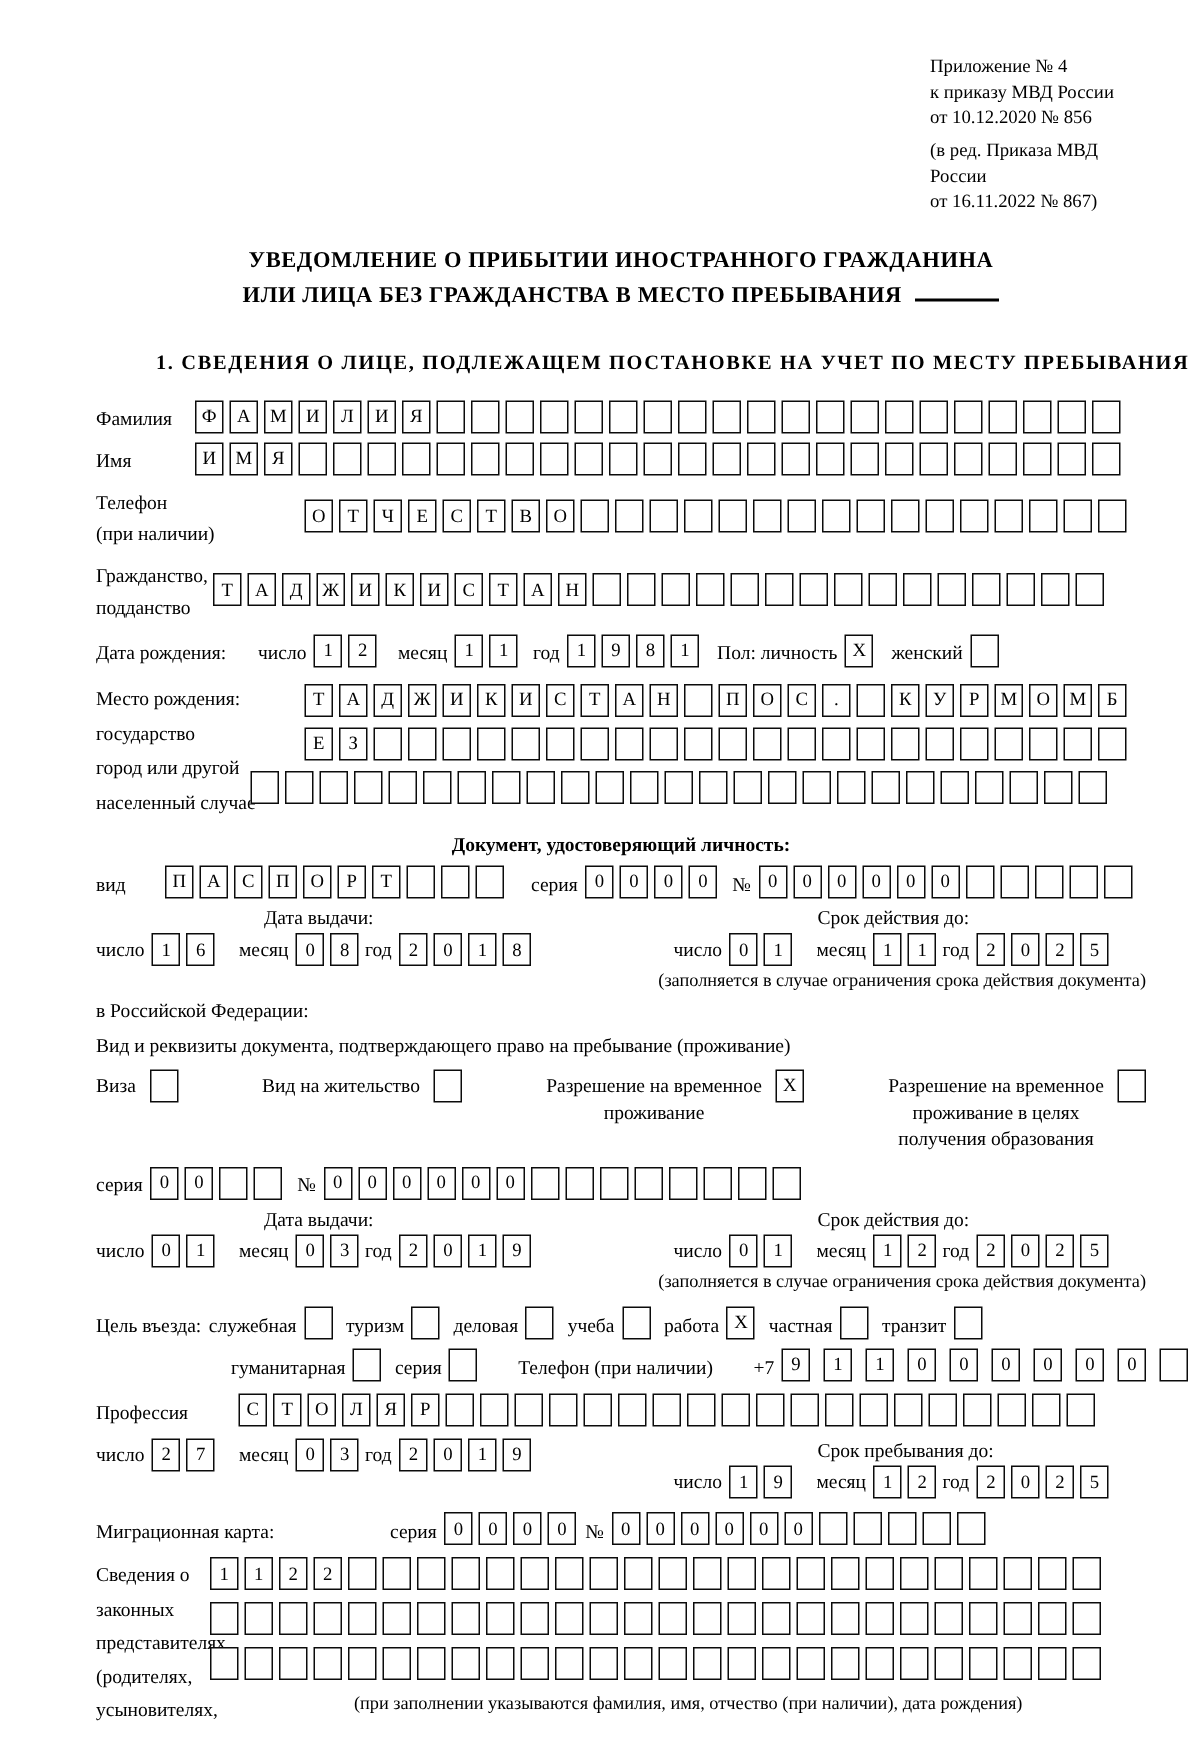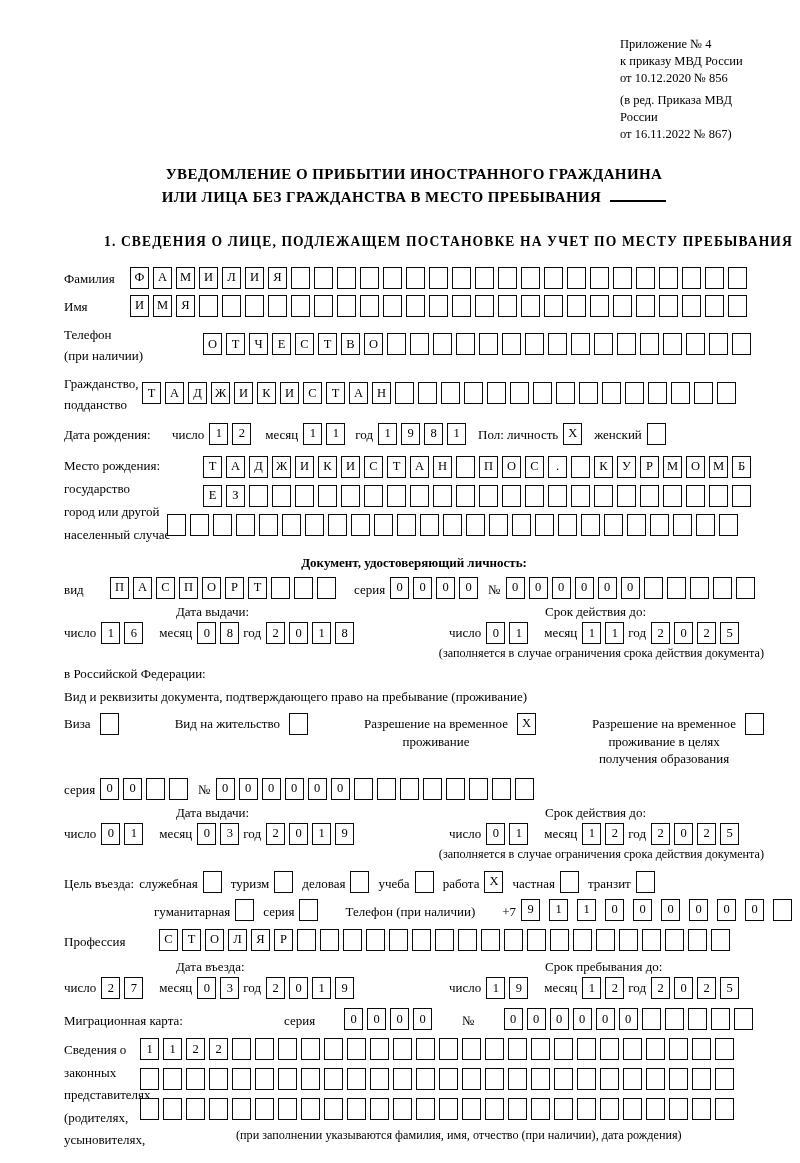--- a/index.html
+++ b/index.html
@@ -612,21 +612,20 @@
         <span class="cell"></span>
         <span class="cell"></span>
         <span class="cell"></span>
         <span class="cell"></span>
         <span class="cell"></span>
       </span>
   </div>
 
   <div class="two-col" style="margin-top:8px;">
     <div class="col-left">
-      <div class="col-heading">Дата въезда:</div>
       <div class="dategroup">
         <span class="dlabel">число</span>
         <span class="boxrow">
             <span class="cell">2</span>
             <span class="cell">7</span>
           </span>
         <span class="gap"></span>
         <span class="dlabel">месяц</span>
         <span class="boxrow">
             <span class="cell">0</span>
@@ -659,21 +658,21 @@
         <span class="boxrow">
             <span class="cell">2</span>
             <span class="cell">0</span>
             <span class="cell">2</span>
             <span class="cell">5</span>
           </span>
       </div>
     </div>
   </div>
 
-  <div class="frow" style="margin-top:9px;gap:24px;">
+  <div class="frow" style="margin-top:9px;">
     <span class="mig-label">Миграционная карта:</span>
     <span class="dlabel mig-series">серия</span>
     <span class="boxrow">
         <span class="cell">0</span>
         <span class="cell">0</span>
         <span class="cell">0</span>
         <span class="cell">0</span>
       </span>
     <span class="dlabel" style="margin-left:2px;">№</span>
     <span class="boxrow">

